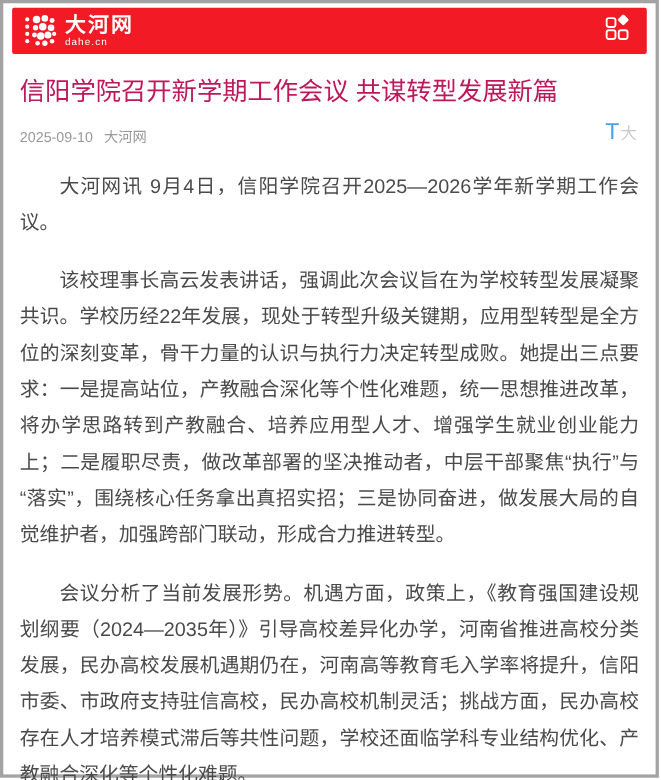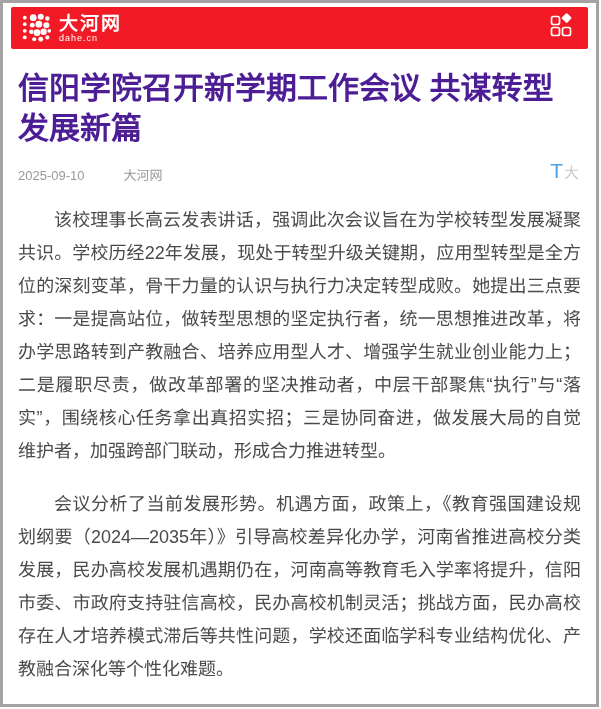--- a/index.html
+++ b/index.html
@@ -37,34 +37,34 @@
   .brand-domain {
     color:#ffffff; font-size:9px; letter-spacing:1px;
     margin-top:1px; padding-right:2px;
   }
   .apps-btn { cursor:pointer; display:flex; align-items:center; }
 
   
   .article { padding:0 15px; }
   .article-title {
     margin:20px 0 0 0;
-    font-size:31px;
-    font-weight:bold;
-    color:#4c1d95;
+    font-size:23px;
+    font-weight:normal;
+    color:#be185d;
     line-height:1.3;
   }
   .meta-row {
     margin-top:15px;
     display:flex;
     align-items:baseline;
     position:relative;
     font-size:13px;
     color:#999999;
   }
-  .meta-date { margin-right:39px; }
+  .meta-date { margin-right:10px; }
   .font-size-control {
     position:absolute;
     right:2px; top:-6px;
     cursor:pointer;
     display:flex;
     align-items:baseline;
   }
   .fsc-t { color:#4aa3e8; font-size:21px; }
   .fsc-da { color:#c9c9c9; font-size:15px; margin-left:1px; }
 
@@ -132,18 +132,19 @@
     <div class="meta-row">
       <span class="meta-date">2025-09-10</span>
       <span class="meta-source">大河网</span>
       <span class="font-size-control">
         <span class="fsc-t">T</span>
         <span class="fsc-da">大</span>
       </span>
     </div>
 
     <div class="body-text">
-      <p>该校理事长高云发表讲话，强调此次会议旨在为学校转型发展凝聚共识。学校历经22年发展，现处于转型升级关键期，应用型转型是全方位的深刻变革，骨干力量的认识与执行力决定转型成败。她提出三点要求：一是提高站位，做转型思想的坚定执行者，统一思想推进改革，将办学思路转到产教融合、培养应用型人才、增强学生就业创业能力上；二是履职尽责，做改革部署的坚决推动者，中层干部聚焦“执行”与“落实”，围绕核心任务拿出真招实招；三是协同奋进，做发展大局的自觉维护者，加强跨部门联动，形成合力推进转型。</p>
+      <p>大河网讯 9月4日，信阳学院召开2025—2026学年新学期工作会议。</p>
+      <p>该校理事长高云发表讲话，强调此次会议旨在为学校转型发展凝聚共识。学校历经22年发展，现处于转型升级关键期，应用型转型是全方位的深刻变革，骨干力量的认识与执行力决定转型成败。她提出三点要求：一是提高站位，产教融合深化等个性化难题，统一思想推进改革，将办学思路转到产教融合、培养应用型人才、增强学生就业创业能力上；二是履职尽责，做改革部署的坚决推动者，中层干部聚焦“执行”与“落实”，围绕核心任务拿出真招实招；三是协同奋进，做发展大局的自觉维护者，加强跨部门联动，形成合力推进转型。</p>
       <p>会议分析了当前发展形势。机遇方面，政策上，《教育强国建设规划纲要（2024—2035年）》引导高校差异化办学，河南省推进高校分类发展，民办高校发展机遇期仍在，河南高等教育毛入学率将提升，信阳市委、市政府支持驻信高校，民办高校机制灵活；挑战方面，民办高校存在人才培养模式滞后等共性问题，学校还面临学科专业结构优化、产教融合深化等个性化难题。</p>
     </div>
   </div>
 
 </div>
 
 </body></html>

